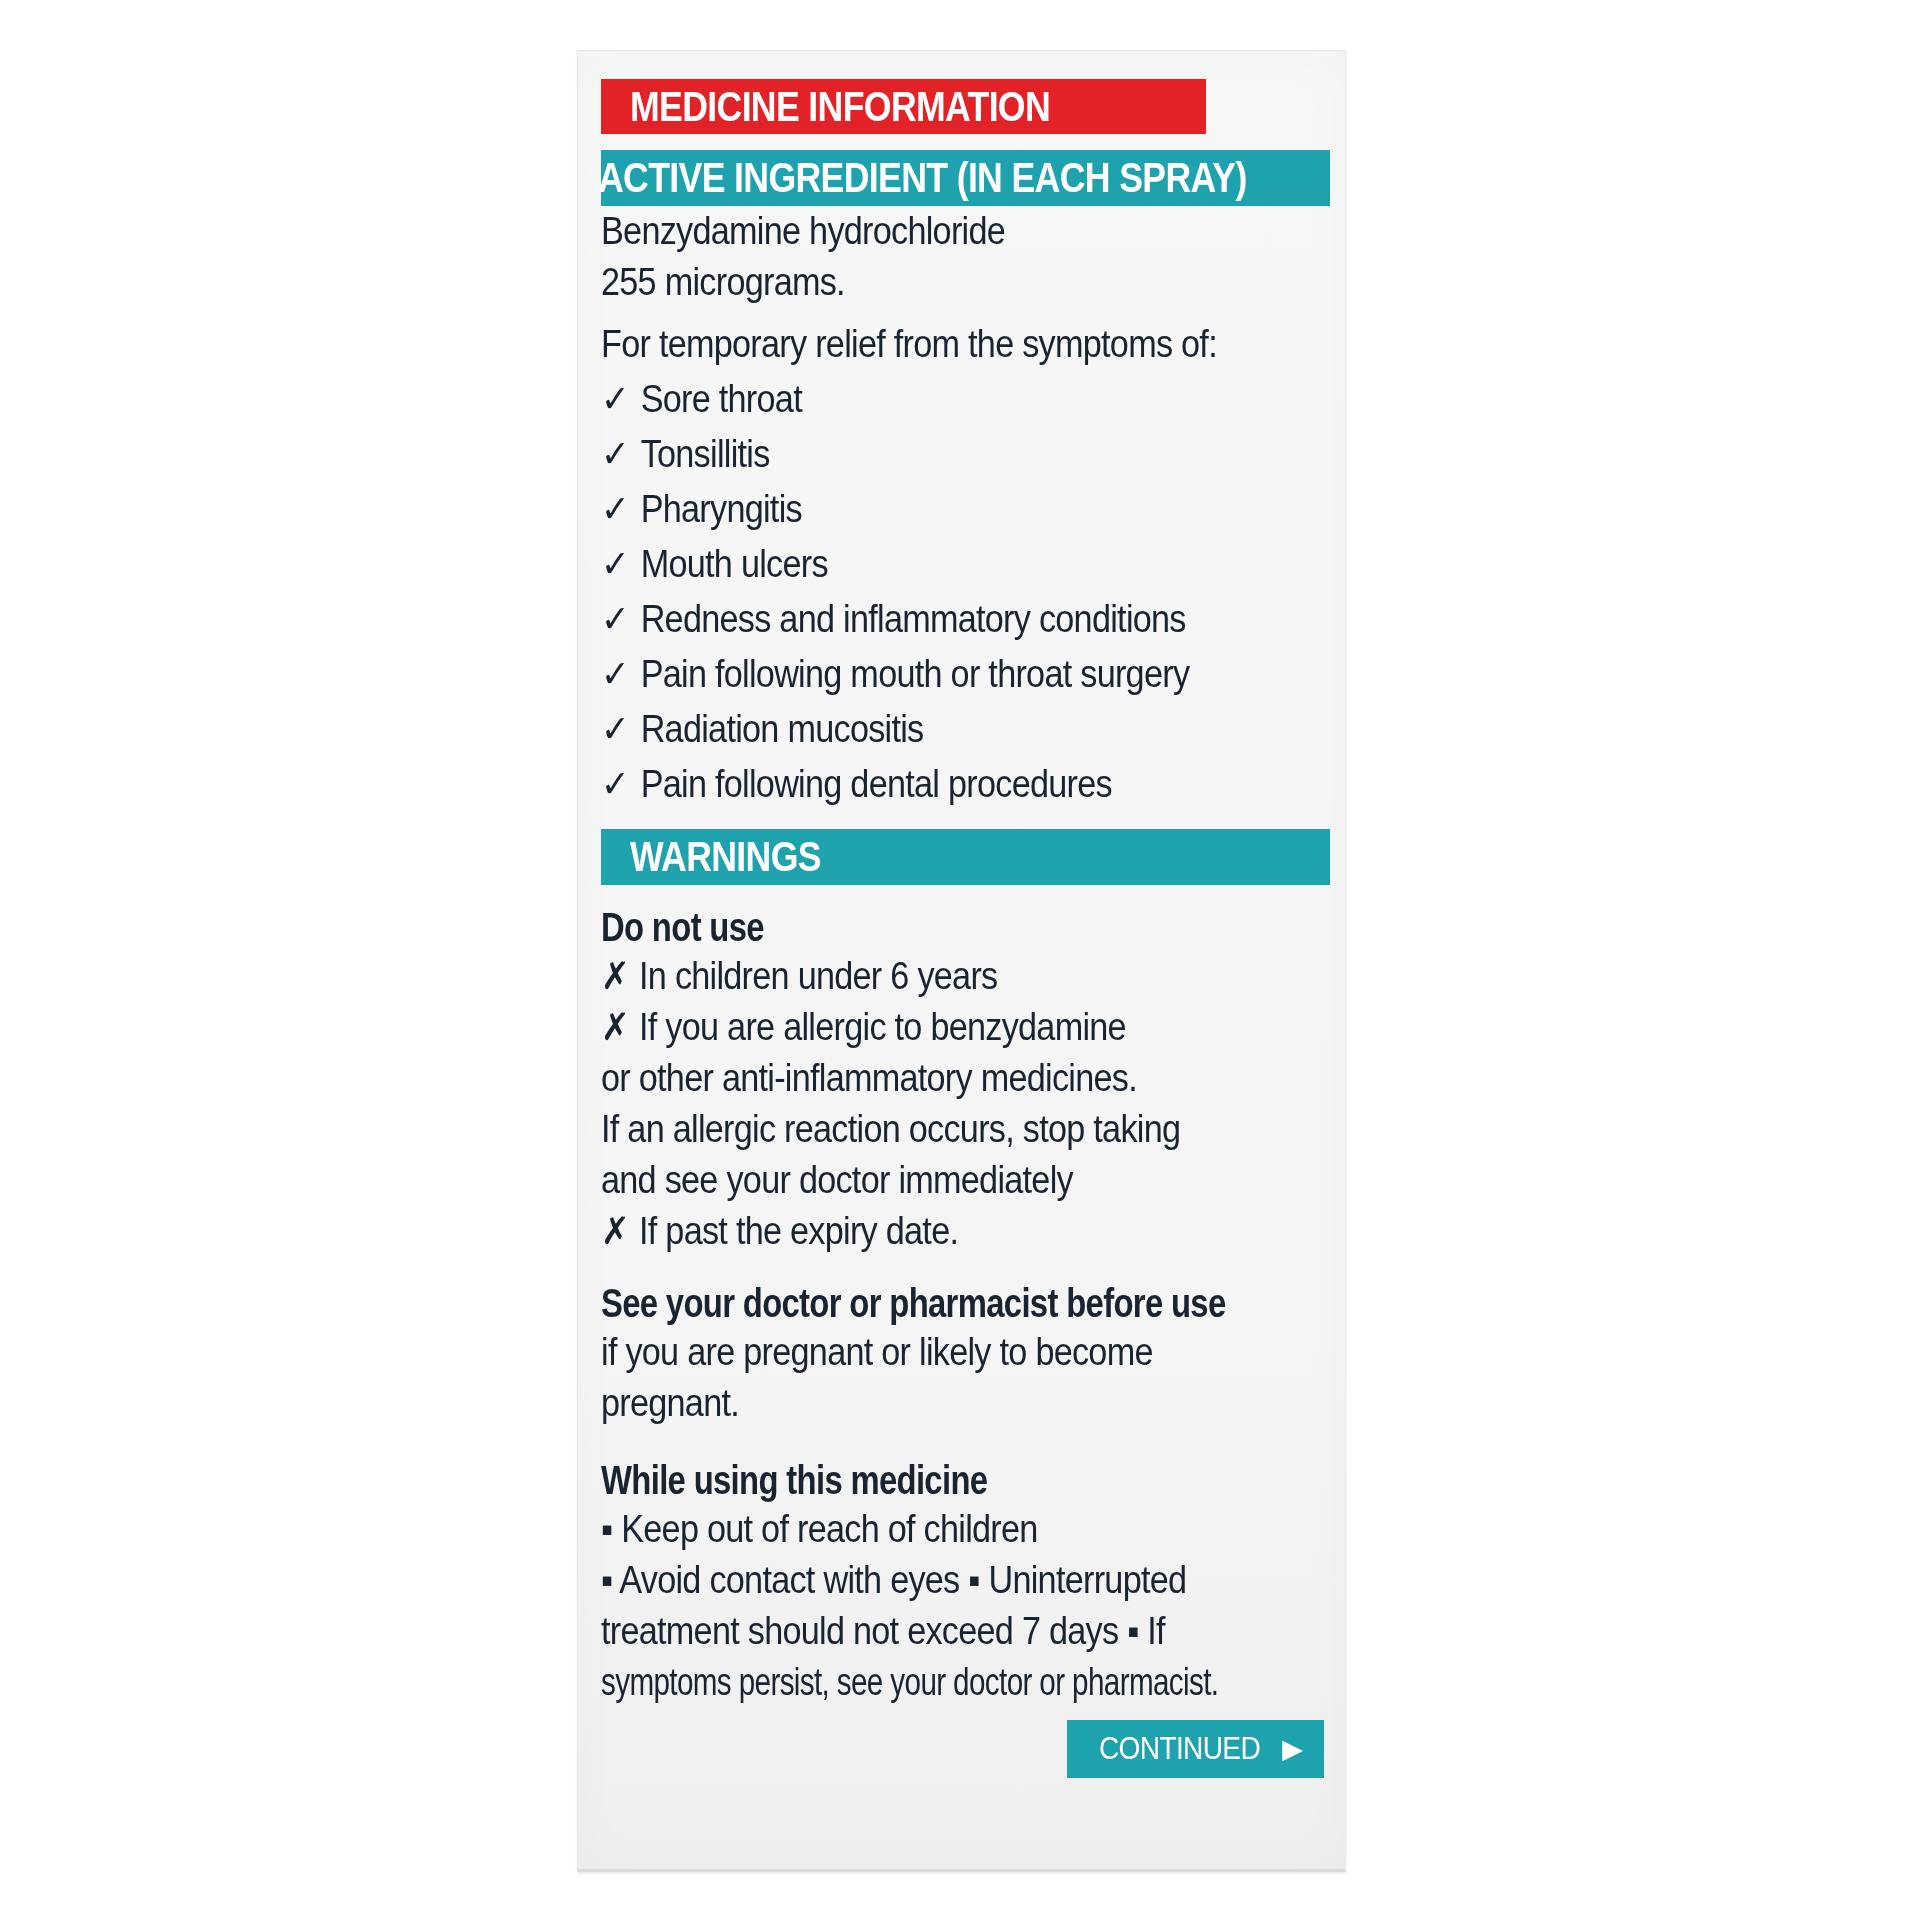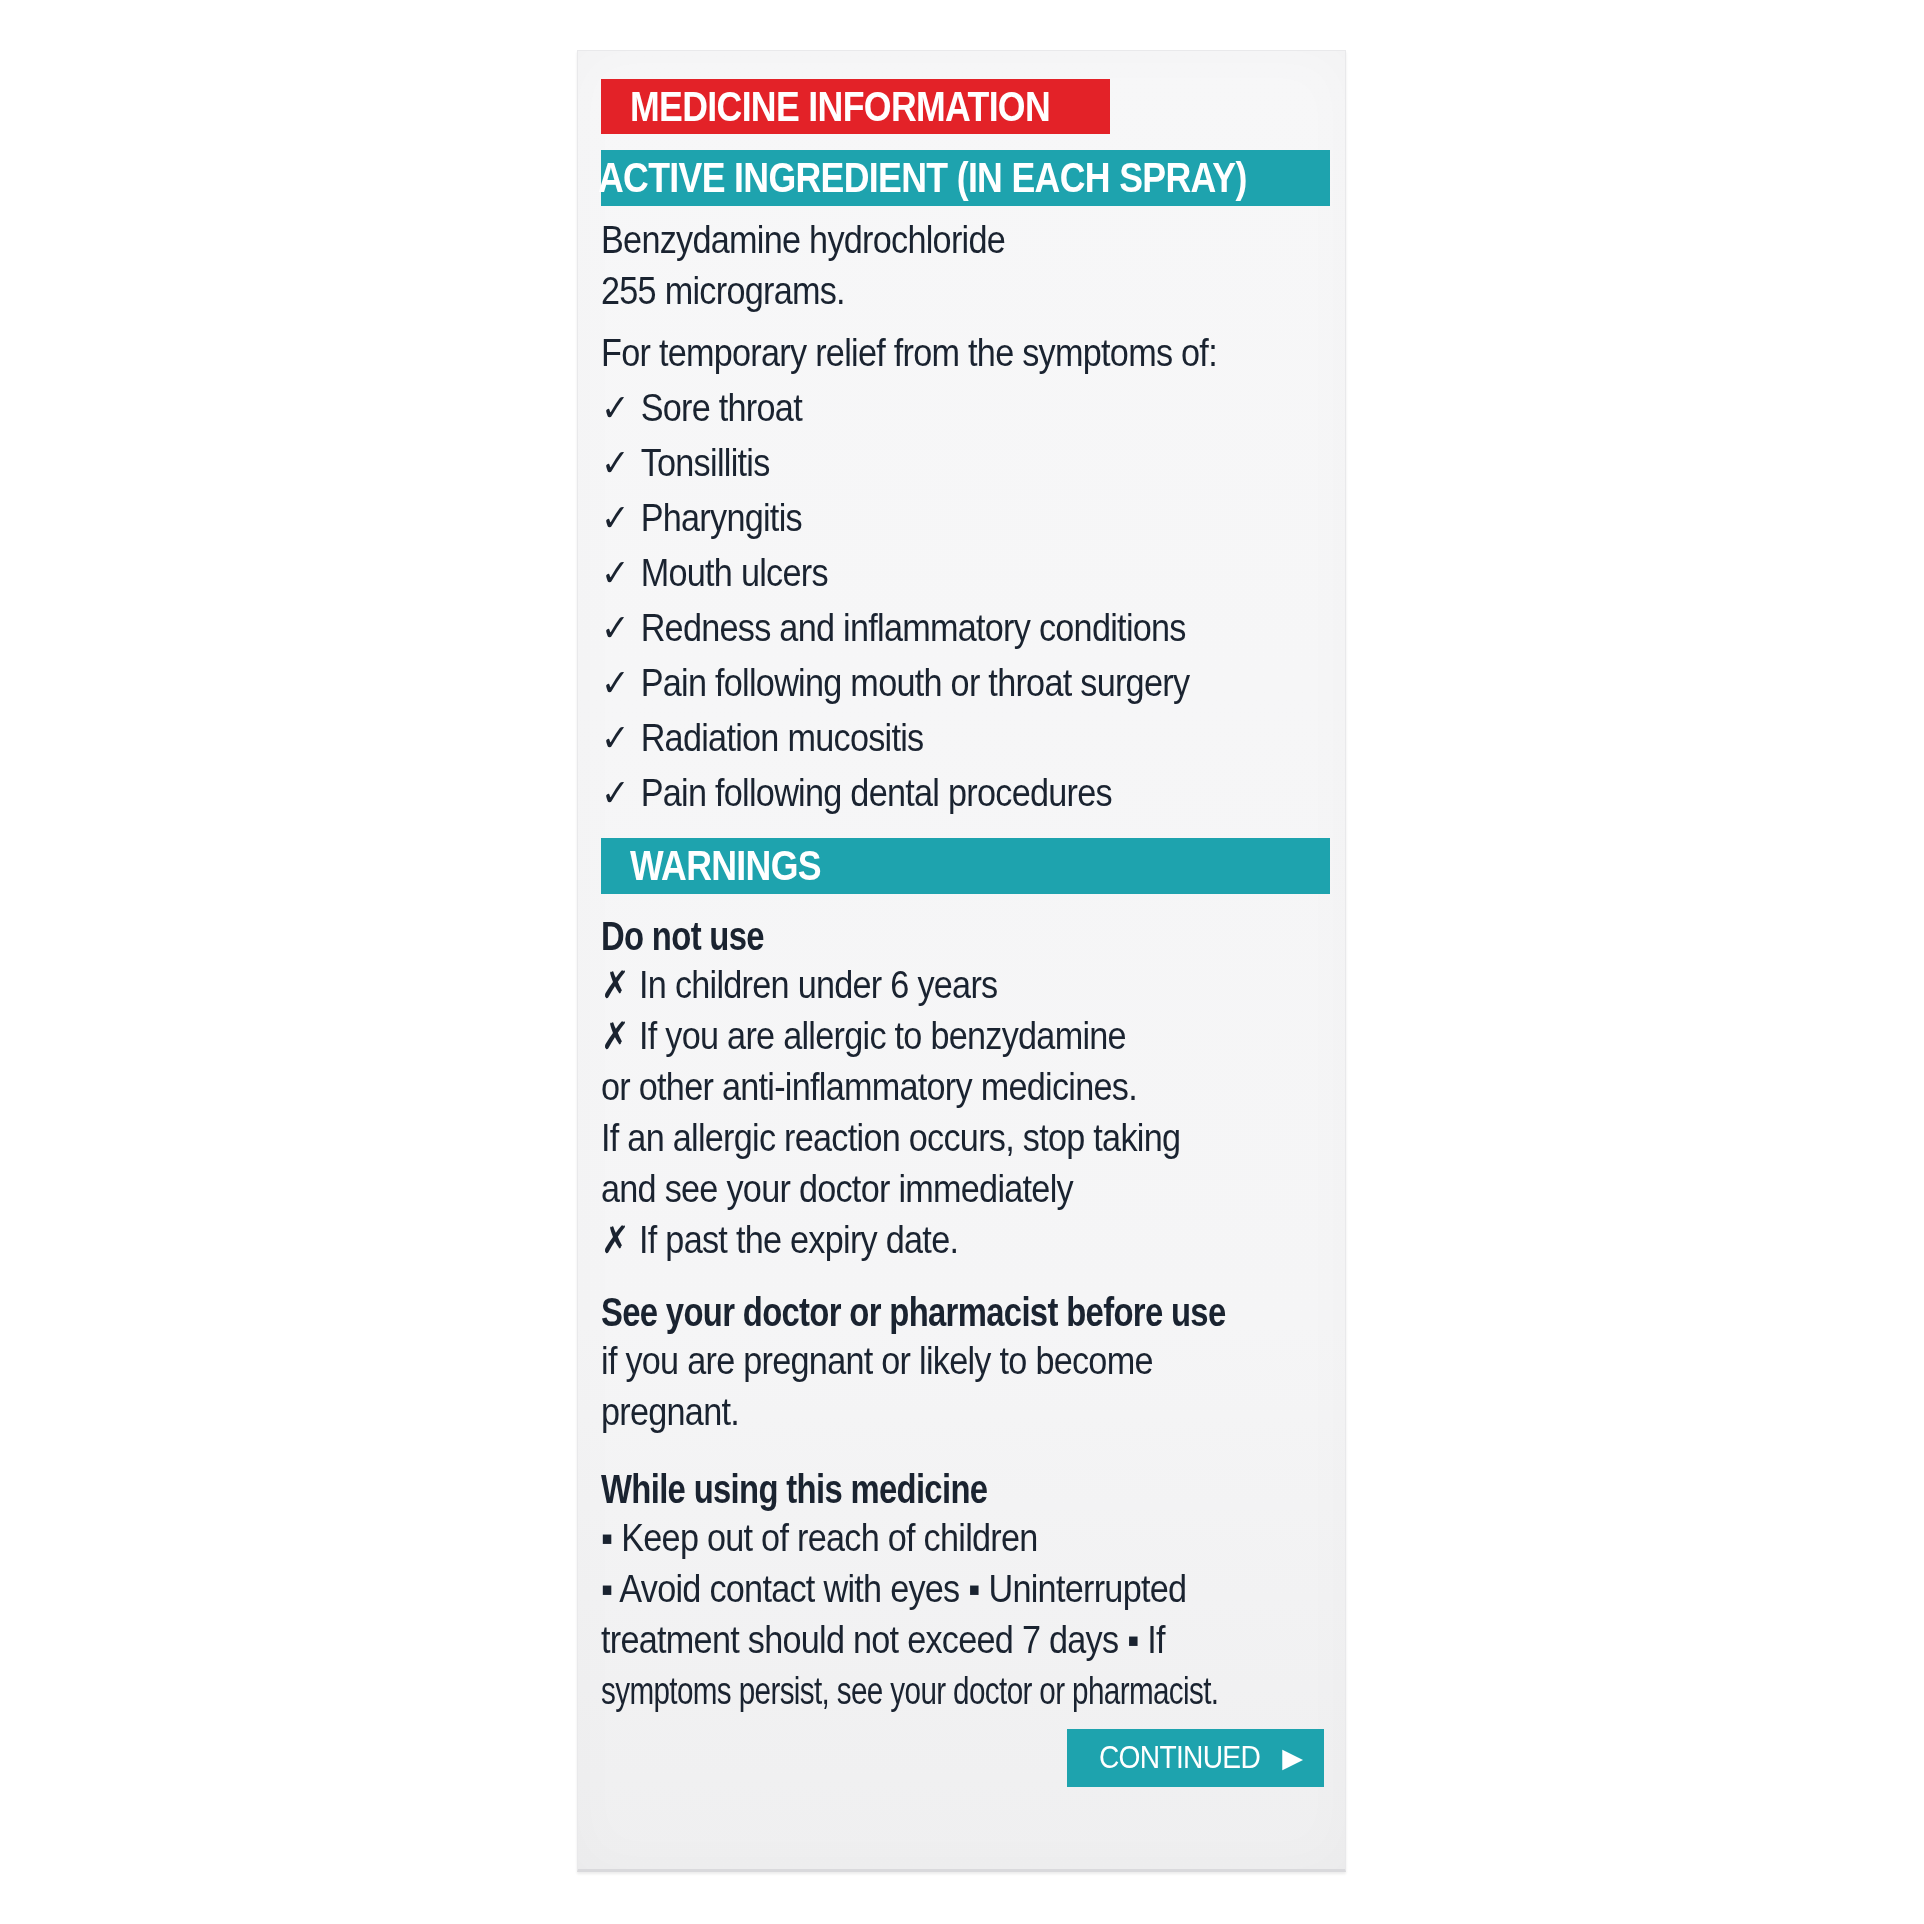--- a/index.html
+++ b/index.html
@@ -22,39 +22,39 @@
     border:0.8px solid #e9e9eb;border-bottom:3.2px solid #d9d9dc;
     box-shadow:inset 0 0 56px rgba(0,0,0,0.025), 0 1.6px 2.4px rgba(0,0,0,0.08);
     padding:28px 17px 0 23px;
     display:flex;flex-direction:column;align-items:flex-start;
     overflow:hidden;
   }
   .banner{
     display:flex;align-items:center;height:56px;width:729px;
     background:var(--banner-teal);padding-left:29px;flex:none;
   }
-  .banner.red{background:var(--banner-red);width:509px;height:55px;}
+  .banner.red{background:var(--banner-red);width:605px;height:55px;}
   .banner .banner-text{
     color:#fff;font-weight:700;font-size:42px;letter-spacing:-0.8px;
     transform:scaleX(0.85);transform-origin:0 50%;white-space:nowrap;
   }
   .bodyline{
     font-size:38px;line-height:51px;letter-spacing:-0.8px;white-space:nowrap;
     transform:scaleX(0.9);transform-origin:0 50%;
   }
   .bodyline.xcond{transform:scaleX(0.78);}
   .subhead{
     font-weight:700;font-size:40px;line-height:48px;letter-spacing:-0.8px;
     white-space:nowrap;transform:scaleX(0.82);transform-origin:0 50%;
   }
   .textblock{display:flex;flex-direction:column;align-items:flex-start;}
   .row{display:flex;align-items:baseline;}
   .row .glyph{margin-right:13px;}
   .row .marker:not(:empty){margin-right:11.2px;}
-  .ai-block{margin-top:9px;}
+  .ai-block{margin-top:0;}
   .ai-block .bodyline{line-height:51px;}
   .uses-banner{margin-top:8px;}
   .uses-intro{margin-top:11.2px;line-height:51px;}
   .uses-list{margin-top:1.6px;}
   .uses-list .bodyline{line-height:55px;}
   .warnings-banner{margin-top:17.6px;}
   .do-not-use-head{margin-top:17.6px;}
   .mt-ai{margin-top:16px;justify-content:center;}
   .see-doctor-head{margin-top:22.5px;}
   .while-using-head{margin-top:27px;}

